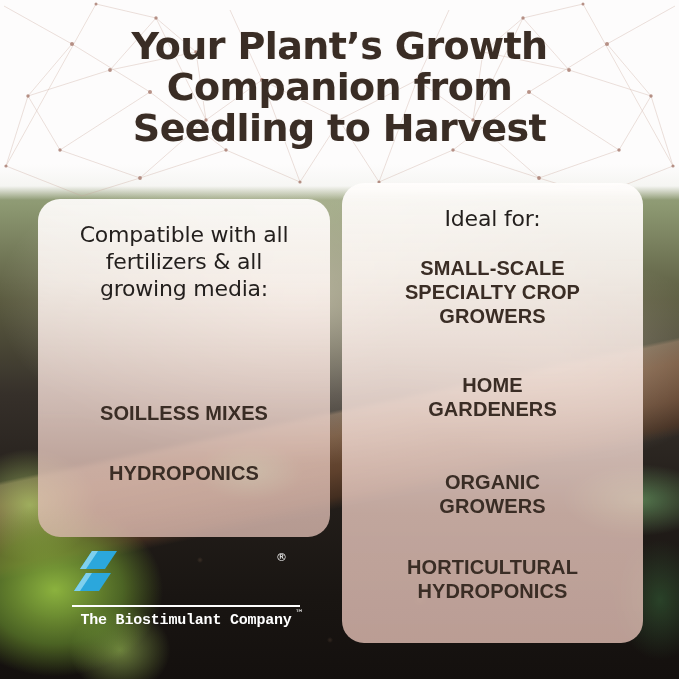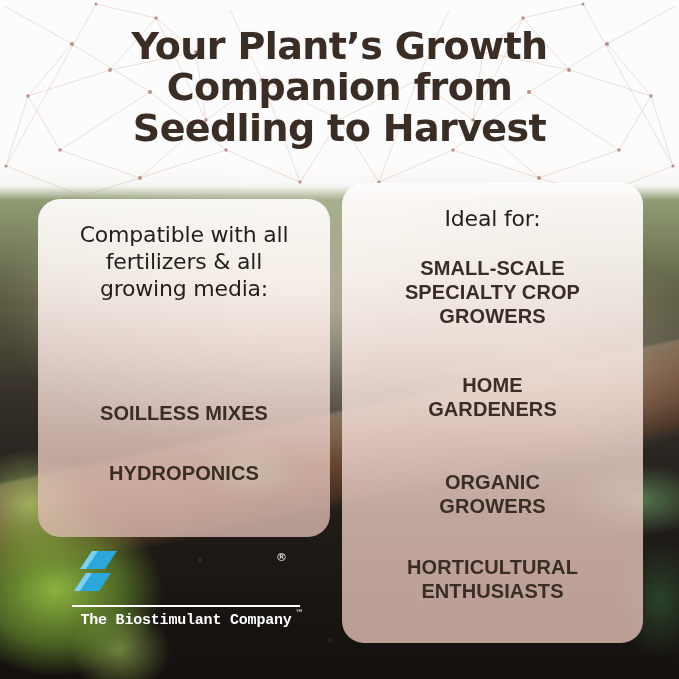--- a/index.html
+++ b/index.html
@@ -276,21 +276,21 @@
     <div class="panel-inner">
       <div class="lede lede-right">Ideal for:</div>
       <div class="item ri0">SMALL-SCALE
 SPECIALTY CROP
 GROWERS</div>
       <div class="item ri1">HOME
 GARDENERS</div>
       <div class="item ri2">ORGANIC
 GROWERS</div>
       <div class="item ri3">HORTICULTURAL
-ENTHUSIASTS</div>
+HYDROPONICS</div>
     </div>
   </div>
 
   <div class="logo-lockup">
     <div class="logo-row">
       <div class="logo-mark">
         <svg viewBox="0 0 48 50" width="48" height="50">
 
           <path d="M20 2 L45 2 L33 20 L8 20 Z" fill="#2BA7DC"></path>
           <path d="M20 2 L26 2 L14 20 L8 20 Z" fill="#7FD0EE"></path>

